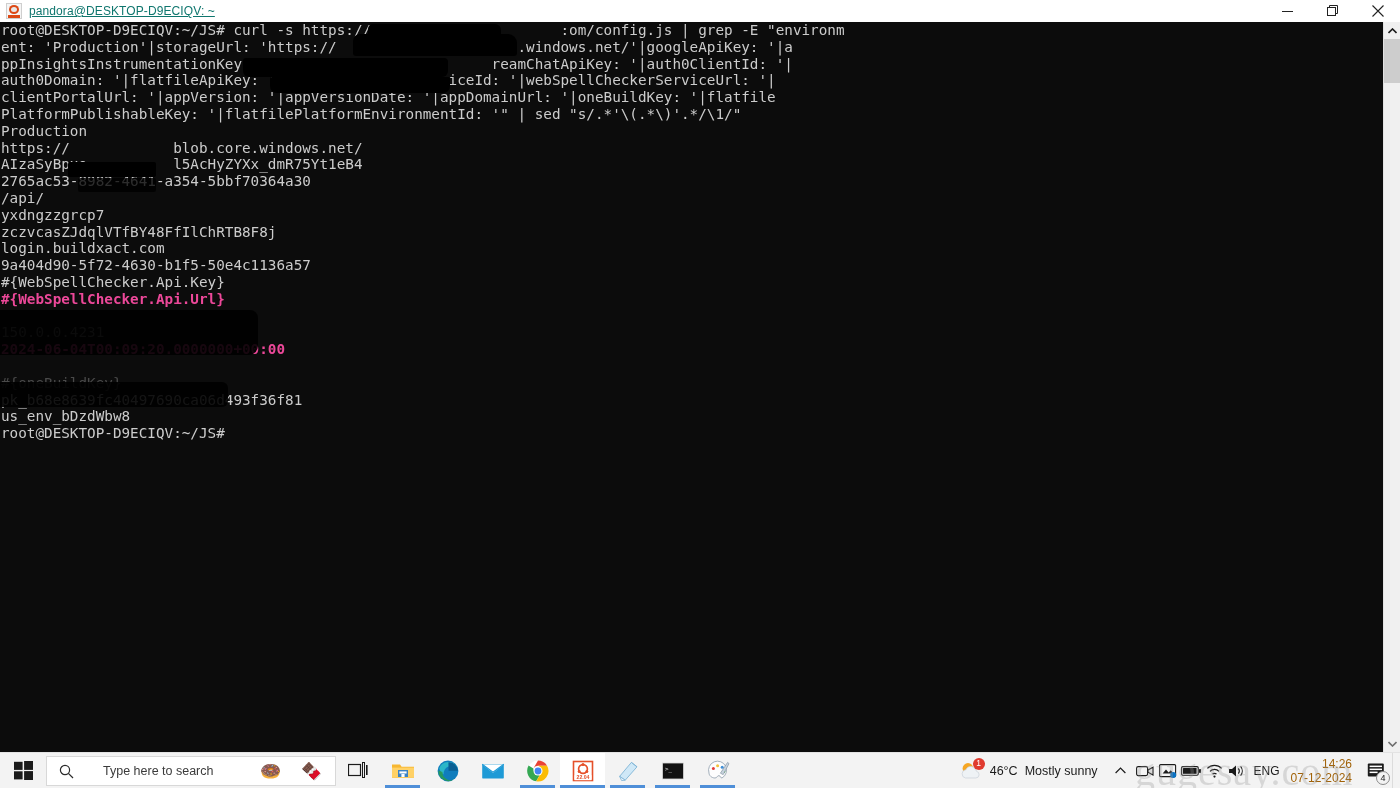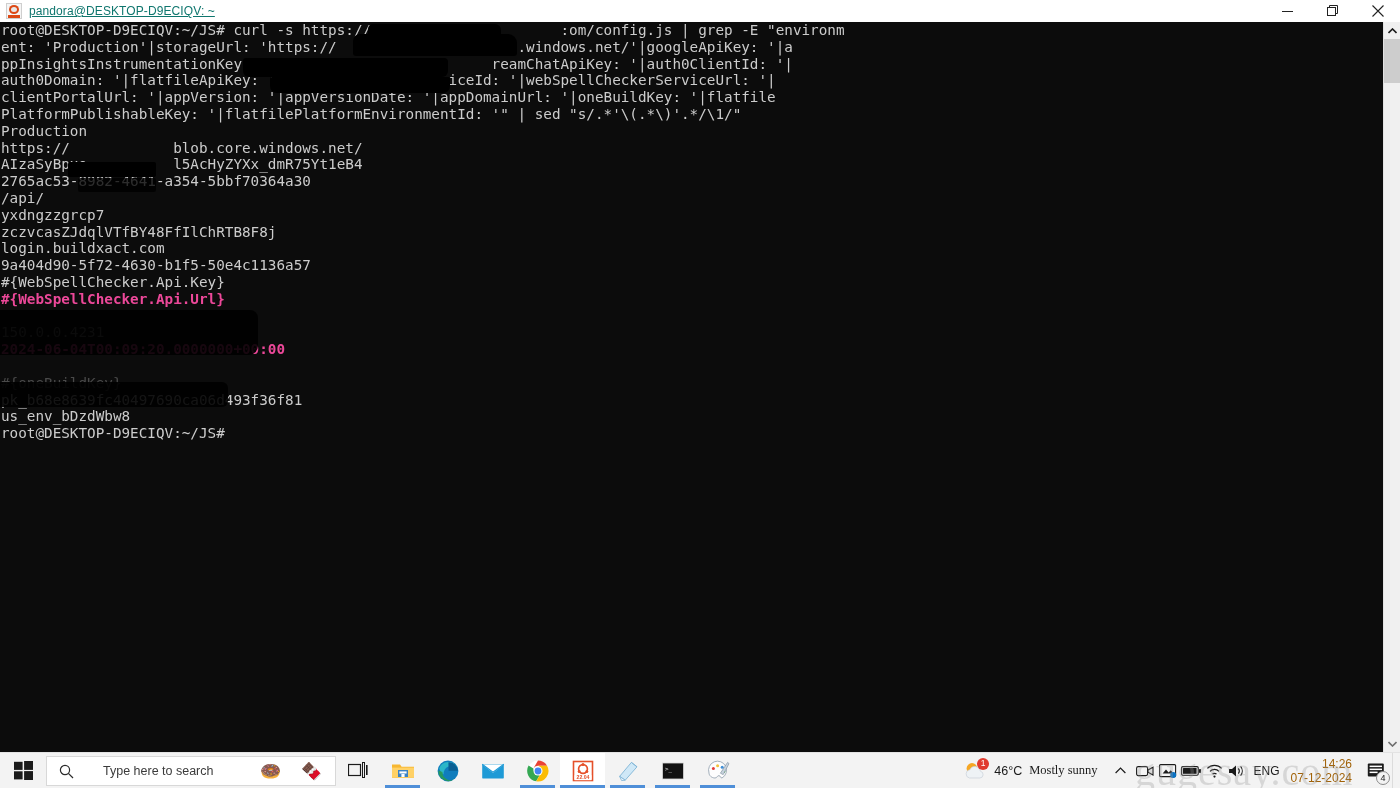--- a/index.html
+++ b/index.html
@@ -257,21 +257,21 @@
     display: flex; align-items: center; justify-content: center;
     font-family: "Liberation Sans", sans-serif;
     line-height: 1;
   }
   #weather-temp {
     font-size: 12.5px; color: #1b1b1b; margin-right: 7px;
     font-family: "Liberation Sans", sans-serif;
   }
   #weather-cond {
     font-size: 12.5px; color: #1b1b1b;
-    font-family: Liberation Serif, serif;
+    font-family: Liberation Sans, sans-serif;
   }
   .tray-icon {
     width: 23px; height: 36px;
     display: flex; align-items: center; justify-content: center;
     flex: none;
     position: relative;
   }
   #tray-chevron { width: 26px; }
   #lang {
     font-size: 12px; color: #1b1b1b;

